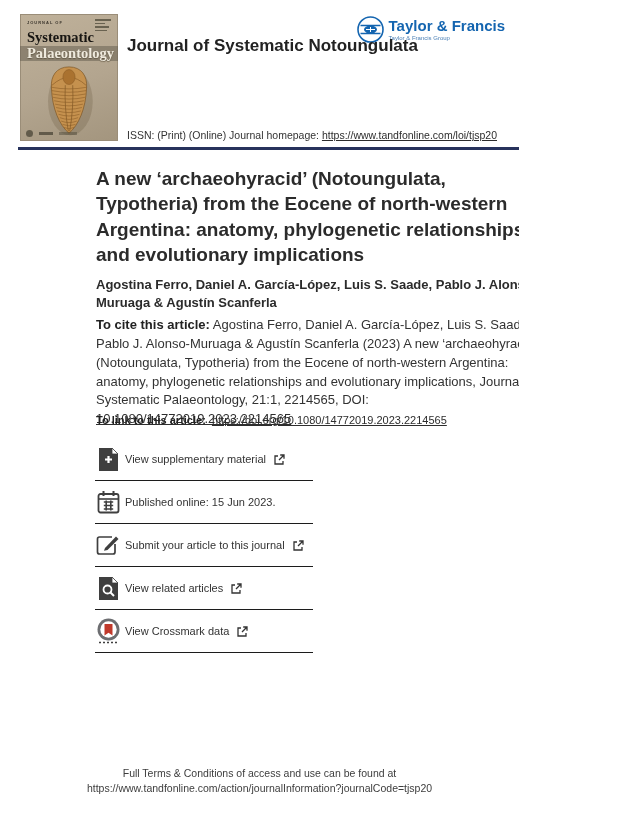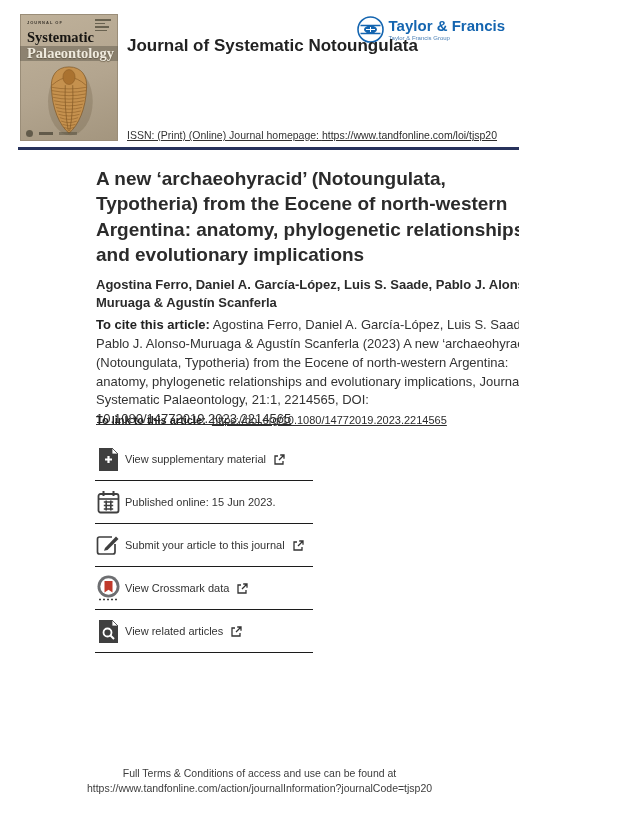--- a/index.html
+++ b/index.html
@@ -19,21 +19,21 @@
   .cover-t1{position:absolute;left:7px;top:15px;font-family:"Liberation Serif",serif;font-weight:bold;font-size:14.5px;color:#171512;}
   .cover-band{position:absolute;left:0;top:32px;width:100%;height:15px;background:rgba(103,96,82,.55);}
   .cover-t2{position:absolute;left:7px;top:31px;font-family:"Liberation Serif",serif;font-weight:bold;font-size:14.5px;color:#efeadd;text-shadow:0 1px 1px rgba(60,50,30,.5);}
   .trilobite{position:absolute;left:11px;top:38px;width:76px;height:86px;}
   .cover-logos{position:absolute;left:6px;bottom:4px;display:flex;gap:6px;align-items:center;}
   .cover-logos i{display:block;background:#4a4436;opacity:.75;}
   .tf-logo{position:absolute;right:14px;top:16px;display:flex;align-items:center;gap:5px;}
   .tf-text .l1{font-size:15px;color:#1465b0;font-weight:bold;line-height:1.1;}
   .tf-text .l2{font-size:6px;color:#4a7fb5;}
   .journal-title{position:absolute;left:127px;top:36px;font-size:17px;font-weight:bold;color:#222222;}
-  .issn-line{position:absolute;left:127px;top:129px;font-size:10.5px;color:#333333;text-decoration:underline;}
+  .issn-line{position:absolute;left:127px;top:129px;font-size:10.5px;color:#333333;}
   .link{color:#2d2d2d;text-decoration:underline;cursor:pointer;}
   .rule{position:absolute;left:18px;top:147px;width:600px;height:2.5px;background:#27325c;}
   
   .article-title{position:absolute;left:96px;top:166px;width:455px;font-size:19px;line-height:1.33;font-weight:bold;color:#2b2b2b;}
   .authors{position:absolute;left:96px;top:276px;width:450px;font-size:13px;line-height:1.38;font-weight:bold;color:#2b2b2b;}
   .cite{position:absolute;left:96px;top:316px;width:452px;font-size:13px;line-height:1.45;color:#333333;}
   .cite b,.link-line b{color:#222222;}
   .link-line{position:absolute;left:96px;top:414px;font-size:11px;color:#333333;}
   
   .actions{position:absolute;left:95px;top:438px;width:218px;}
@@ -161,50 +161,50 @@
       </span>
       <span class="lbl">Submit your article to this journal</span>
       <svg class="ext" width="11" height="11" viewBox="0 0 11 11">
           <path d="M4,2 H1 V10 H9 V7" fill="none" stroke="#333" stroke-width="1.3"></path>
           <path d="M5,6 L10,1 M6.2,1 H10 V4.8" fill="none" stroke="#333" stroke-width="1.3"></path>
         </svg>
     </div>
 
     <div class="action-row">
       <span class="ic">
+        <svg width="21" height="25" viewBox="0 0 21 25">
+          <path d="M1,1 H14 L20,7 V24 H1 Z" fill="#3f3f3f"></path>
+          <path d="M14,1 L20,7 H14 Z" fill="#ffffff" stroke="#3f3f3f" stroke-width="0.8"></path>
+          <circle cx="9.5" cy="13.5" r="4" fill="none" stroke="#ffffff" stroke-width="1.8"></circle>
+          <path d="M12.5,16.5 L16,20" stroke="#ffffff" stroke-width="2"></path>
+        </svg>
+      </span>
+      <span class="lbl">View related articles</span>
+      <svg class="ext" width="11" height="11" viewBox="0 0 11 11">
+          <path d="M4,2 H1 V10 H9 V7" fill="none" stroke="#333" stroke-width="1.3"></path>
+          <path d="M5,6 L10,1 M6.2,1 H10 V4.8" fill="none" stroke="#333" stroke-width="1.3"></path>
+        </svg>
+    </div>
+
+    <div class="action-row">
+      <span class="ic">
         <svg width="25" height="27" viewBox="0 0 25 27">
           <circle cx="12.5" cy="11.5" r="11" fill="#6d6e71"></circle>
           <circle cx="12.5" cy="11.5" r="8.2" fill="#ffffff"></circle>
           <path d="M8.5,6 H16.5 V17.5 L12.5,14.8 L8.5,17.5 Z" fill="#c0392b"></path>
           <path d="M3,24.5 h2 M7,24.5 h2 M11,24.5 h2 M15,24.5 h2 M19,24.5 h2" stroke="#3f3f3f" stroke-width="1.6"></path>
         </svg>
       </span>
       <span class="lbl">View Crossmark data</span>
       <svg class="ext" width="11" height="11" viewBox="0 0 11 11">
           <path d="M4,2 H1 V10 H9 V7" fill="none" stroke="#333" stroke-width="1.3"></path>
           <path d="M5,6 L10,1 M6.2,1 H10 V4.8" fill="none" stroke="#333" stroke-width="1.3"></path>
         </svg>
     </div>
 
-    <div class="action-row">
-      <span class="ic">
-        <svg width="21" height="25" viewBox="0 0 21 25">
-          <path d="M1,1 H14 L20,7 V24 H1 Z" fill="#3f3f3f"></path>
-          <path d="M14,1 L20,7 H14 Z" fill="#ffffff" stroke="#3f3f3f" stroke-width="0.8"></path>
-          <circle cx="9.5" cy="13.5" r="4" fill="none" stroke="#ffffff" stroke-width="1.8"></circle>
-          <path d="M12.5,16.5 L16,20" stroke="#ffffff" stroke-width="2"></path>
-        </svg>
-      </span>
-      <span class="lbl">View related articles</span>
-      <svg class="ext" width="11" height="11" viewBox="0 0 11 11">
-          <path d="M4,2 H1 V10 H9 V7" fill="none" stroke="#333" stroke-width="1.3"></path>
-          <path d="M5,6 L10,1 M6.2,1 H10 V4.8" fill="none" stroke="#333" stroke-width="1.3"></path>
-        </svg>
-    </div>
-
   </div>
 
   <div class="footer">
     <div>Full Terms &amp; Conditions of access and use can be found at</div>
     <div>https://www.tandfonline.com/action/journalInformation?journalCode=tjsp20</div>
   </div>
 
 </div>
 
 </body></html>

